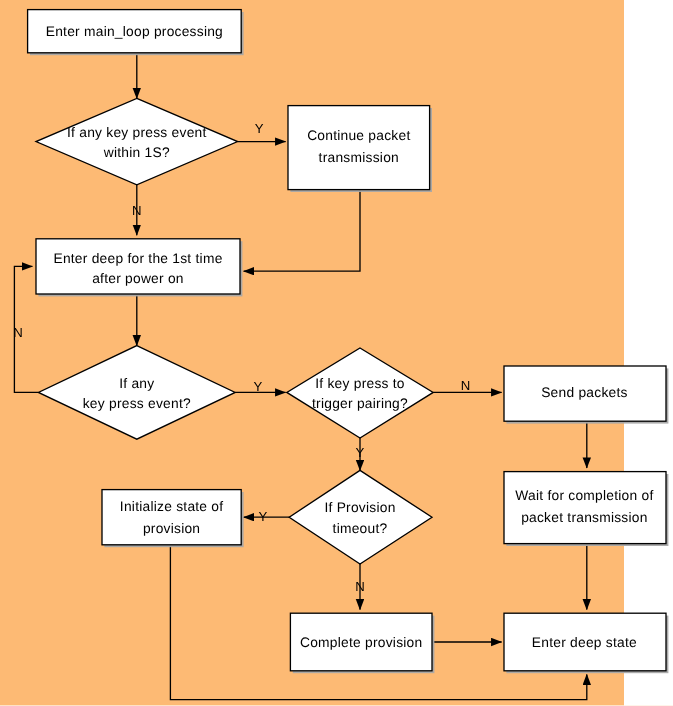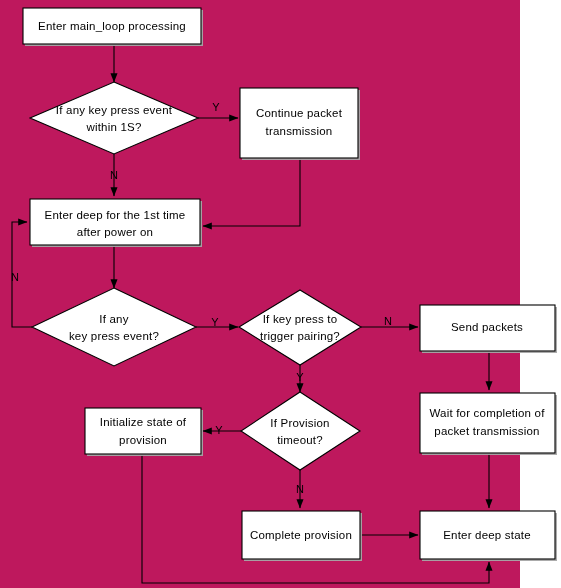--- a/index.html
+++ b/index.html
@@ -10,21 +10,21 @@
   body {
     width: 561px;
     height: 588px;
     font-family: "Liberation Sans", sans-serif;
     overflow: hidden;
   }
   #flow-root {
     position: relative;
     width: 520px;
     height: 588px;
-    background: #be185d;
+    background: #fdba74;
   }
   svg#flow-svg {
     position: absolute;
     top: 0;
     left: 0;
     width: 561px;
     height: 588px;
     display: block;
   }
   .node-shape {

